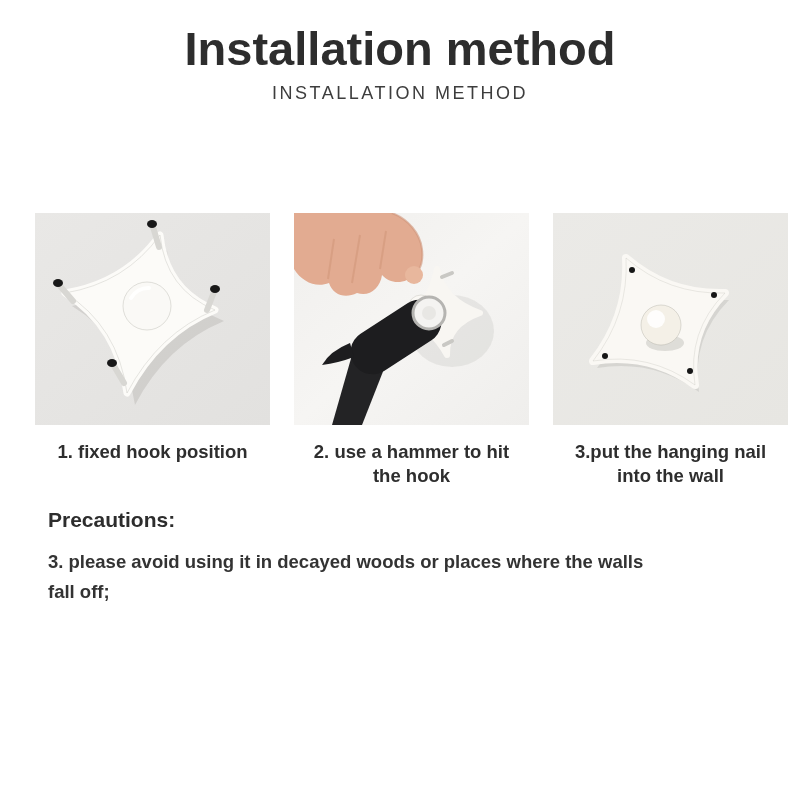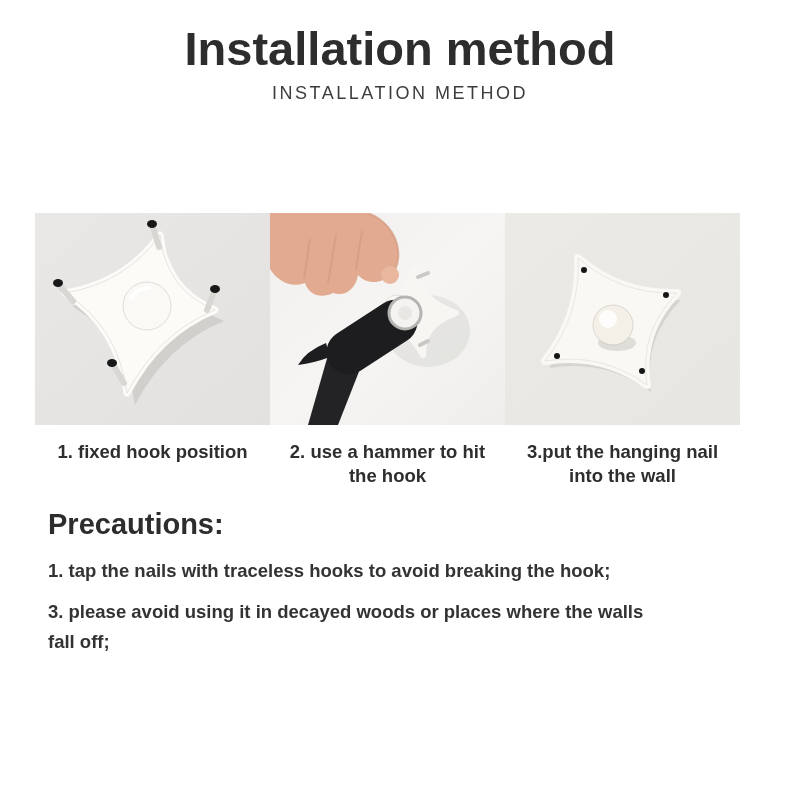--- a/index.html
+++ b/index.html
@@ -17,38 +17,38 @@
     font-size:47px; font-weight:bold; letter-spacing:0px;
     color:#2d2d2d; line-height:1.15; margin:0;
   }
   .subtitle{
     margin-top:7px; font-size:18px; font-weight:400;
     letter-spacing:2.5px; color:#3d3d3d;
   }
   
   .steps-row{
     position:absolute; left:35px; top:213px;
-    display:flex; gap:0;
+    display:flex; gap:24px;
   }
   .step{ width:235px; display:flex; flex-direction:column; }
   .photo{
     width:235px; height:212px; display:block;
   }
   .caption{
     margin-top:15px;
     font-size:18.5px; font-weight:bold; color:#2e2e2e;
     text-align:center; line-height:1.3;
     white-space:pre-line;
   }
   
   .precautions{
     position:absolute; left:48px; top:508px; width:722px;
   }
   .prec-heading{
-    font-size:29px; font-weight:bold; color:#2d2d2d; margin:0 0 15px 0;
+    font-size:21px; font-weight:bold; color:#2d2d2d; margin:0 0 15px 0;
   }
   .prec-item{
     font-size:18.5px; font-weight:bold; color:#333333;
     line-height:30px; margin:0 0 11px 0;
     white-space:pre-line;
   }
 </style>
 </head>
 <body>
 
@@ -159,16 +159,15 @@
         <circle cx="52" cy="143" r="3" fill="#161616"></circle>
       </g>
     </svg>
     <div class="caption">3.put the hanging nail
 into the wall</div>
   </div>
 </div>
 
 <div class="precautions">
   <h2 class="prec-heading">Precautions:</h2>
-  <p class="prec-item">1. tap the nails with traceless hooks to avoid breaking the hook;</p>
   <p class="prec-item">3. please avoid using it in decayed woods or places where the walls
 fall off;</p>
 </div>
 
 </body></html>

